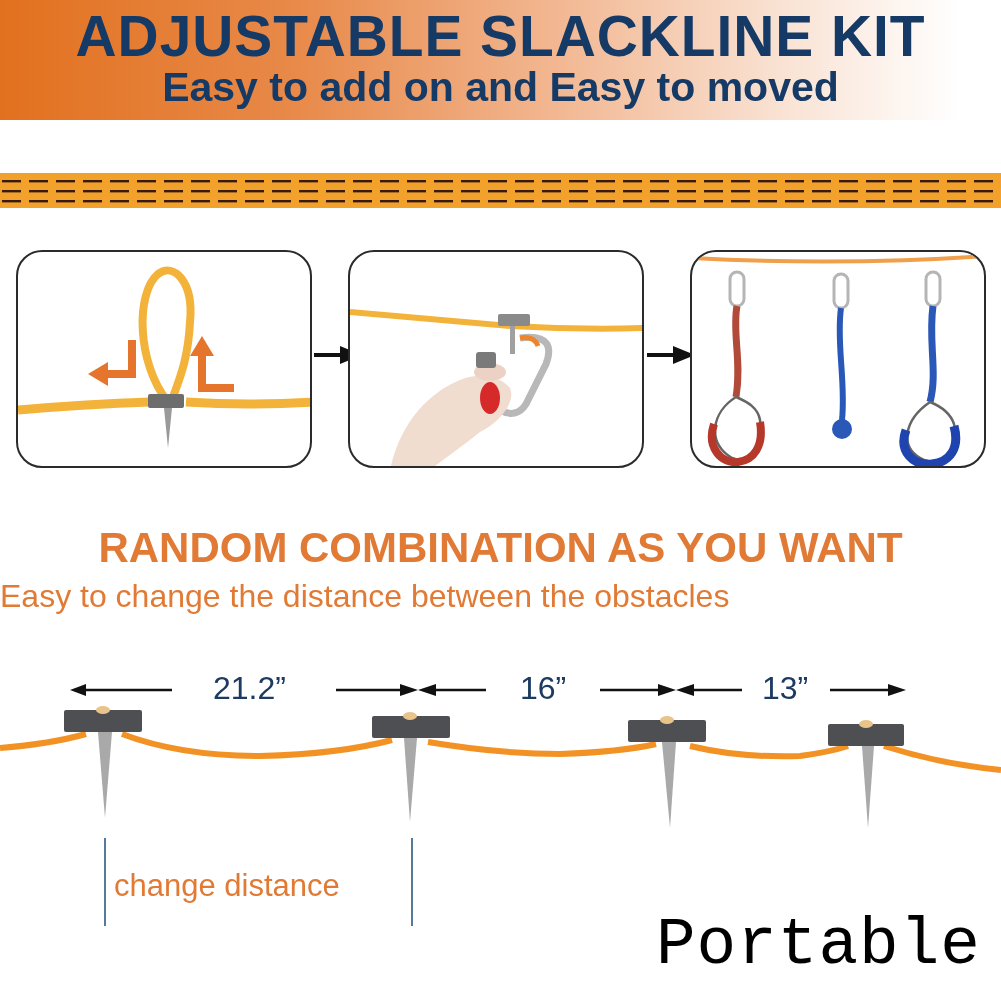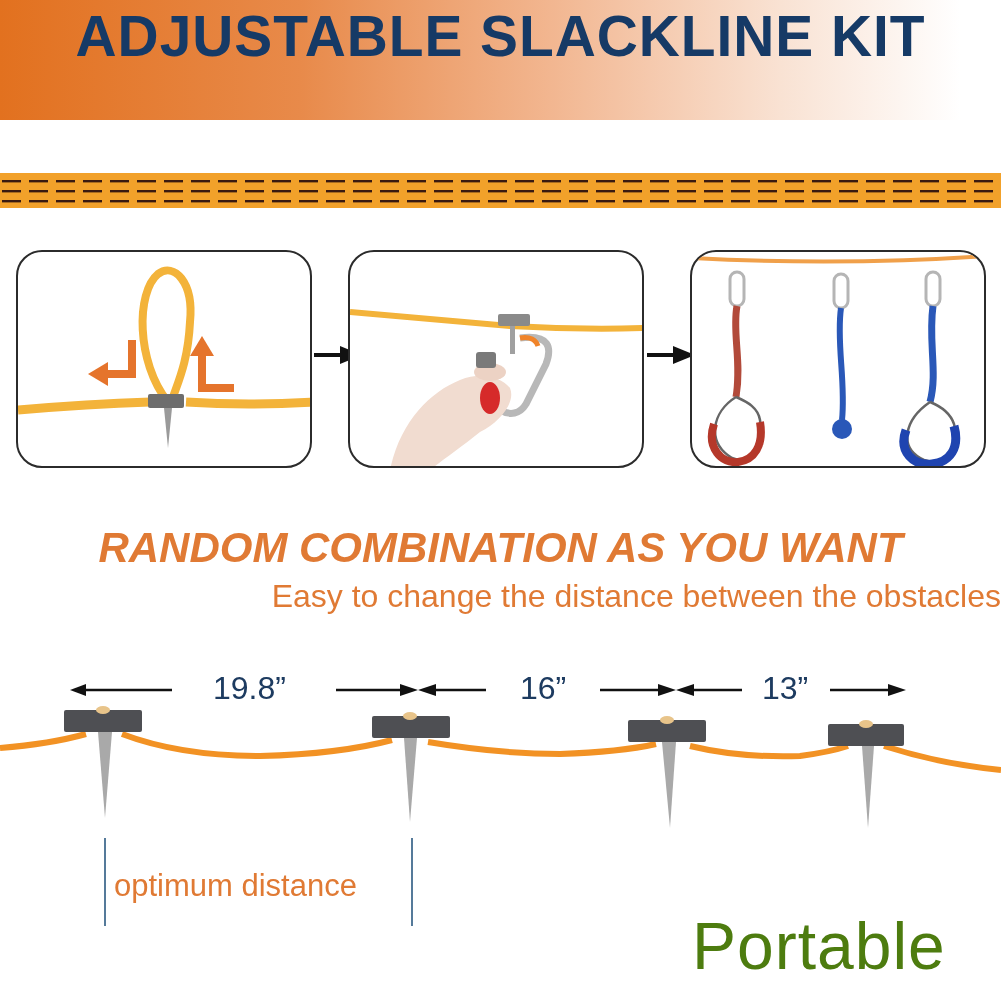--- a/index.html
+++ b/index.html
@@ -38,50 +38,51 @@
     .card svg { position: absolute; left: 0; top: 0; }
     .card-1 { left: 16px; width: 296px; }
     .card-2 { left: 348px; width: 296px; }
     .card-3 { left: 690px; width: 296px; }
 
     .step-arrow { position: absolute; }
 
     
     .section-title {
       position: absolute; left: 0; top: 524px; width: 1001px; text-align: center;
-      font-weight: 700; font-size: 42px; color: #e07a34; font-style: italic;
+      font-weight: 700; font-size: 42px; color: #e07a34;
     }
     .section-subtitle {
-      position: absolute; left: 0; top: 578px; width: 1001px; text-align: right;
+      position: absolute; left: 0; top: 578px; width: 1001px; text-align: left;
       font-weight: 400; font-size: 32px; color: #e07a34;
     }
 
     
     .dim-label {
       position: absolute; top: 670px; font-size: 32px; color: #1d3b60;
       font-family: "Liberation Sans", sans-serif;
     }
     .dim-arrows { position: absolute; left: 0; top: 670px; }
 
     .rope-scene { position: absolute; left: 0; top: 700px; }
 
     .optimum-label {
       position: absolute; left: 114px; top: 868px; font-size: 31px; color: #e07a34;
     }
     .portable-label {
-      position: absolute; left: 656px; top: 908px; font-size: 66px; color: #4d7c0f;
-      font-family: Liberation Sans, sans-serif; letter-spacing: 1px; margin-left: 36px;
+      position: absolute; left: 656px; top: 908px; font-size: 66px; color: #000000;
+      font-family: Liberation Mono, monospace; letter-spacing: 1px;
     }
     .bracket-line { position: absolute; width: 2px; background: #557a9a; }
   </style>
 </head>
 <body>
 
 <div class="banner">
   <div class="banner-title">ADJUSTABLE SLACKLINE KIT</div>
+  <div class="banner-subtitle">Easy to add on and Easy to moved</div>
 </div>
 
 <div class="strap">
   <svg width="1001" height="35" viewBox="0 0 1001 35">
     <defs>
       <pattern id="stitch" x="0" y="0" width="27" height="35" patternUnits="userSpaceOnUse">
         <rect x="2" y="7" width="19" height="2.4" fill="#3a1a10"></rect>
         <rect x="2" y="17" width="19" height="2.4" fill="#3a1a10"></rect>
         <rect x="2" y="27" width="19" height="2.4" fill="#3a1a10"></rect>
       </pattern>
@@ -190,21 +191,21 @@
   <polygon points="418,20 436,14 436,26" fill="#111"></polygon>
   <line x1="434" y1="20" x2="486" y2="20" stroke="#111" stroke-width="2.5"></line>
   <line x1="600" y1="20" x2="660" y2="20" stroke="#111" stroke-width="2.5"></line>
   <polygon points="676,20 658,14 658,26" fill="#111"></polygon>
 
   <polygon points="676,20 694,14 694,26" fill="#111"></polygon>
   <line x1="692" y1="20" x2="742" y2="20" stroke="#111" stroke-width="2.5"></line>
   <line x1="830" y1="20" x2="888" y2="20" stroke="#111" stroke-width="2.5"></line>
   <polygon points="906,20 888,14 888,26" fill="#111"></polygon>
 </svg>
-<div class="dim-label" style="left:213px">19.8”</div>
+<div class="dim-label" style="left:213px">21.2”</div>
 <div class="dim-label" style="left:520px">16”</div>
 <div class="dim-label" style="left:762px">13”</div>
 
 <svg class="rope-scene" width="1001" height="130" viewBox="0 0 1001 130">
   <g fill="none" stroke="#f29224" stroke-width="6">
     <path d="M0 48 Q50 44 86 34"></path>
     <path d="M122 34 Q180 56 260 56 Q340 54 392 40"></path>
     <path d="M428 42 Q500 54 560 54 Q620 52 656 44"></path>
     <path d="M690 46 Q740 58 800 56 Q830 52 848 46"></path>
     <path d="M884 46 Q940 64 1001 70"></path>
@@ -226,15 +227,15 @@
   </g>
   <g>
     <rect x="828" y="24" width="76" height="22" rx="2" fill="#4e4f53"></rect>
     <ellipse cx="866" cy="24" rx="7" ry="4" fill="#e8c48a"></ellipse>
     <path d="M862 46 L868 128 L874 46 Z" fill="#a9a9a9"></path>
   </g>
 </svg>
 
 <div class="bracket-line" style="left:104px;top:838px;height:88px"></div>
 <div class="bracket-line" style="left:411px;top:838px;height:88px"></div>
-<div class="optimum-label">optimum distance</div>
+<div class="optimum-label">change distance</div>
 
 <div class="portable-label">Portable</div>
 
 </body></html>

